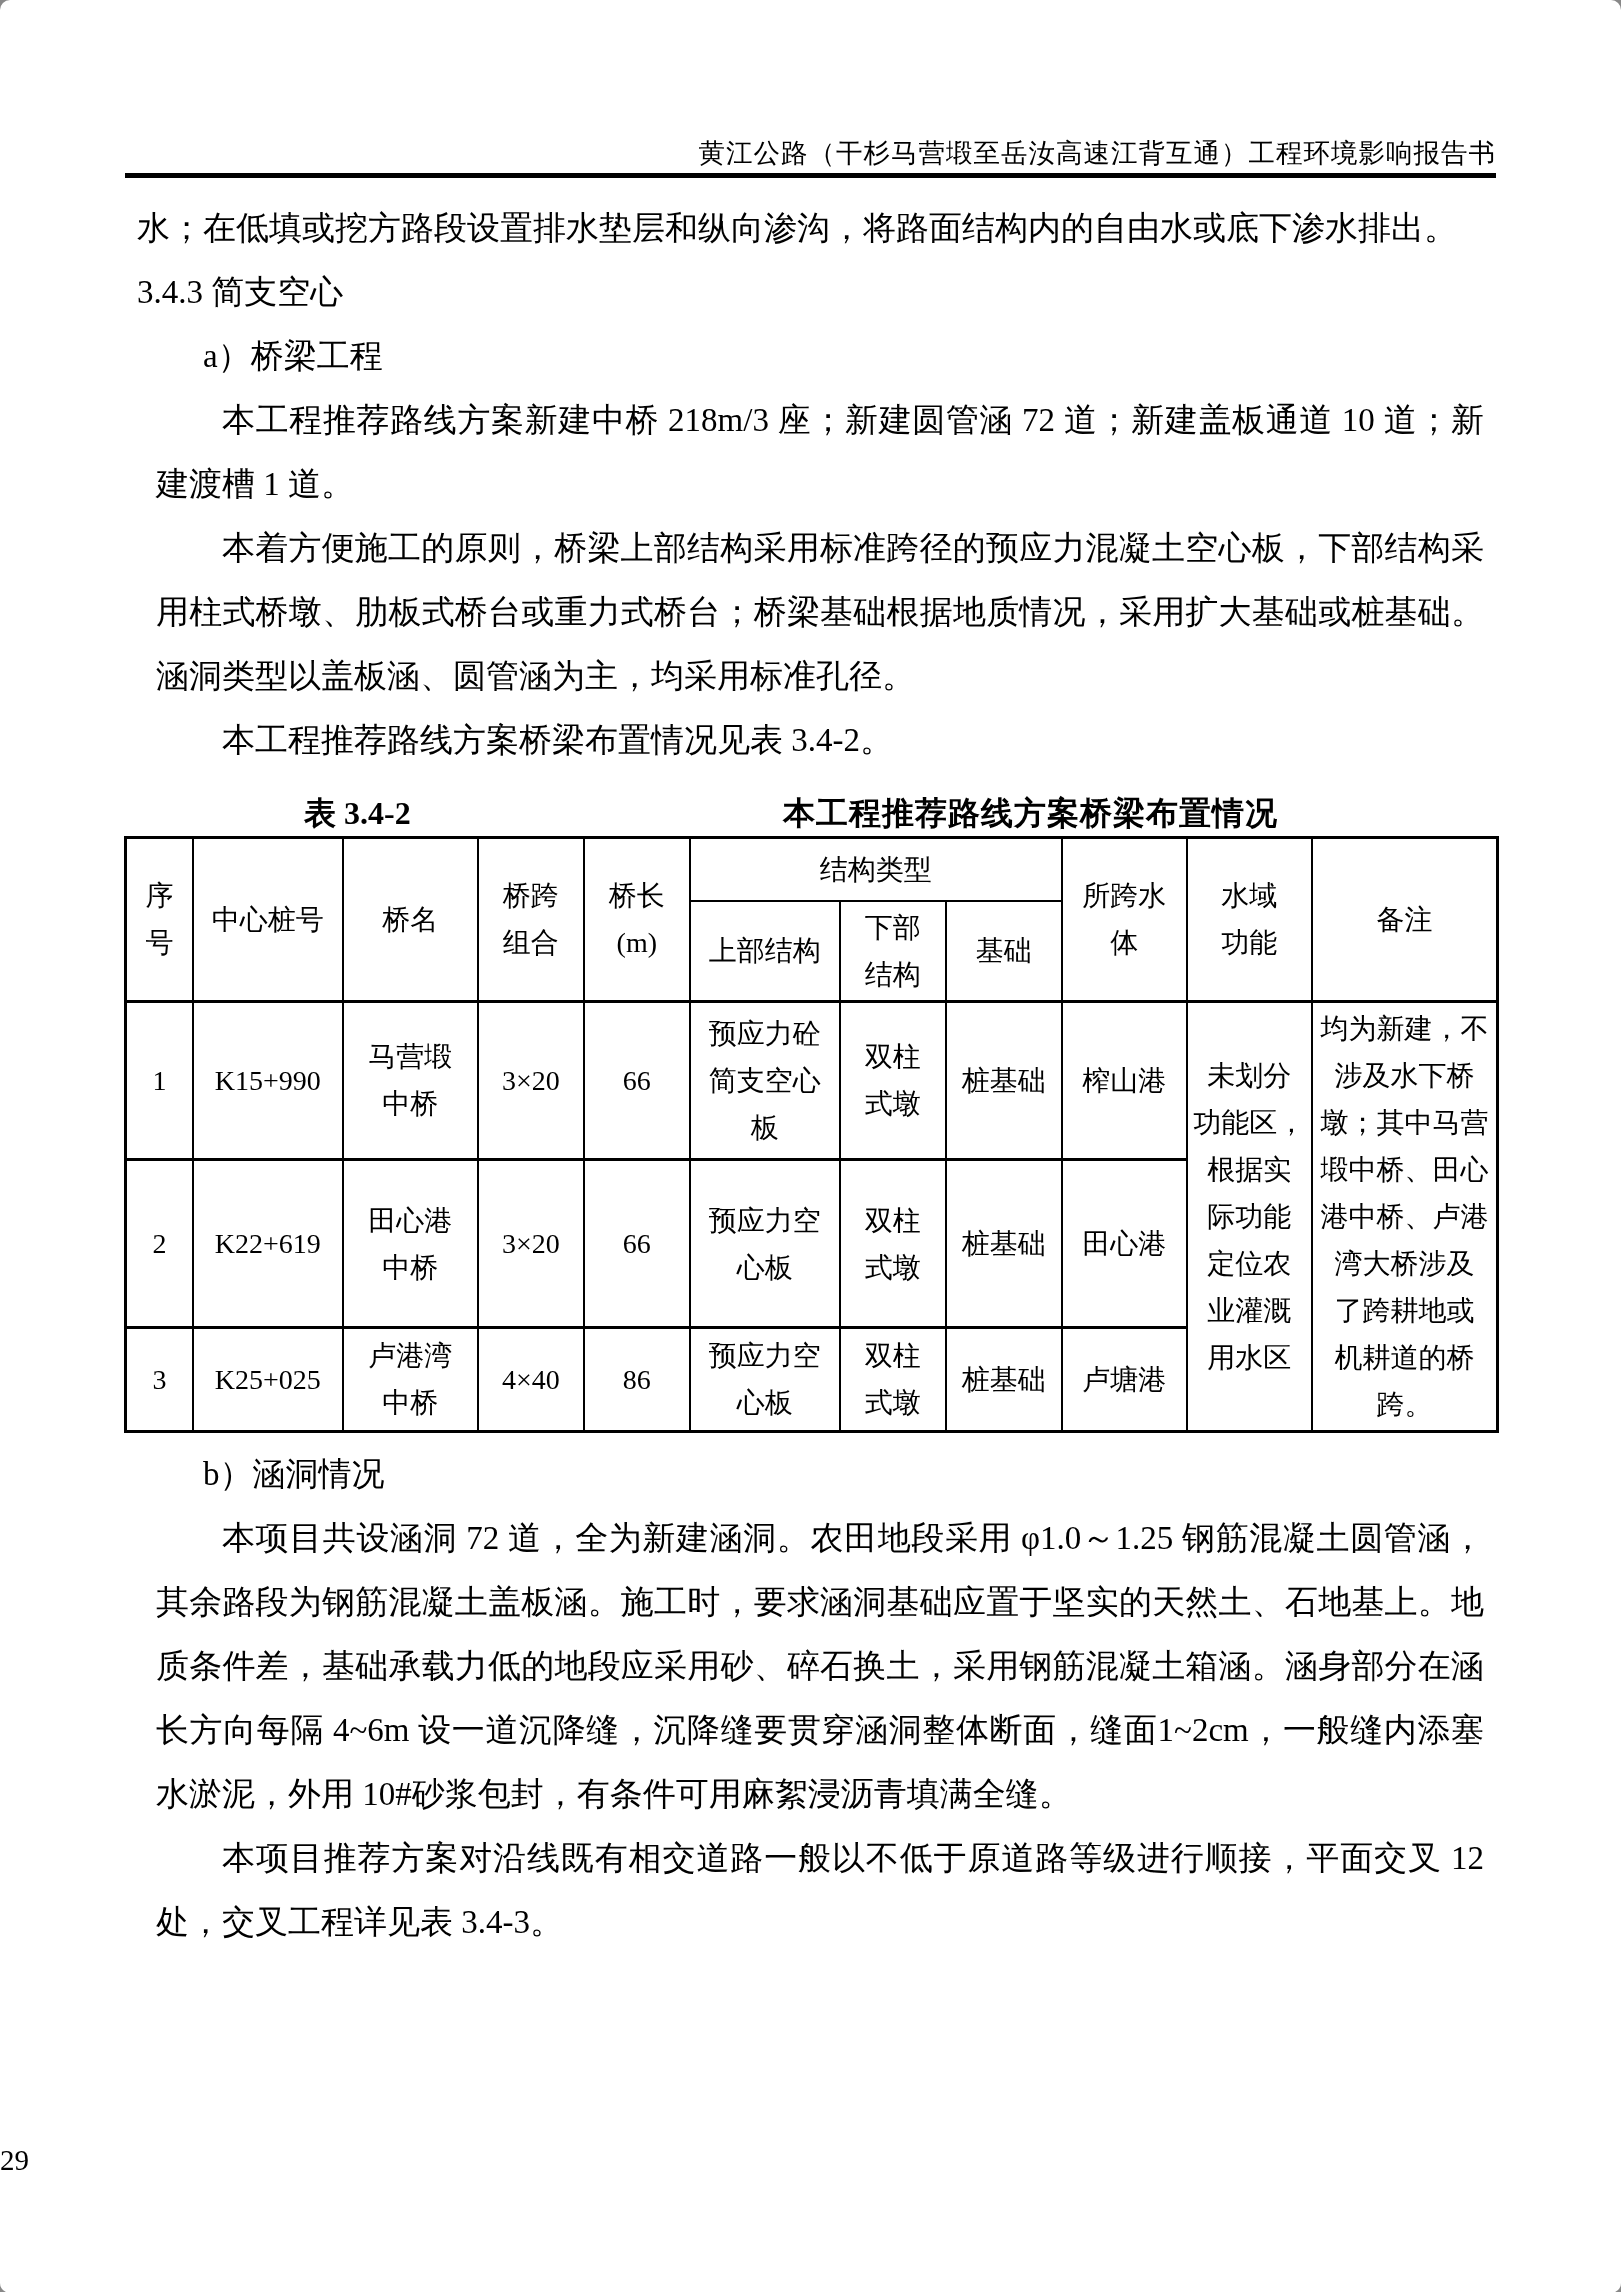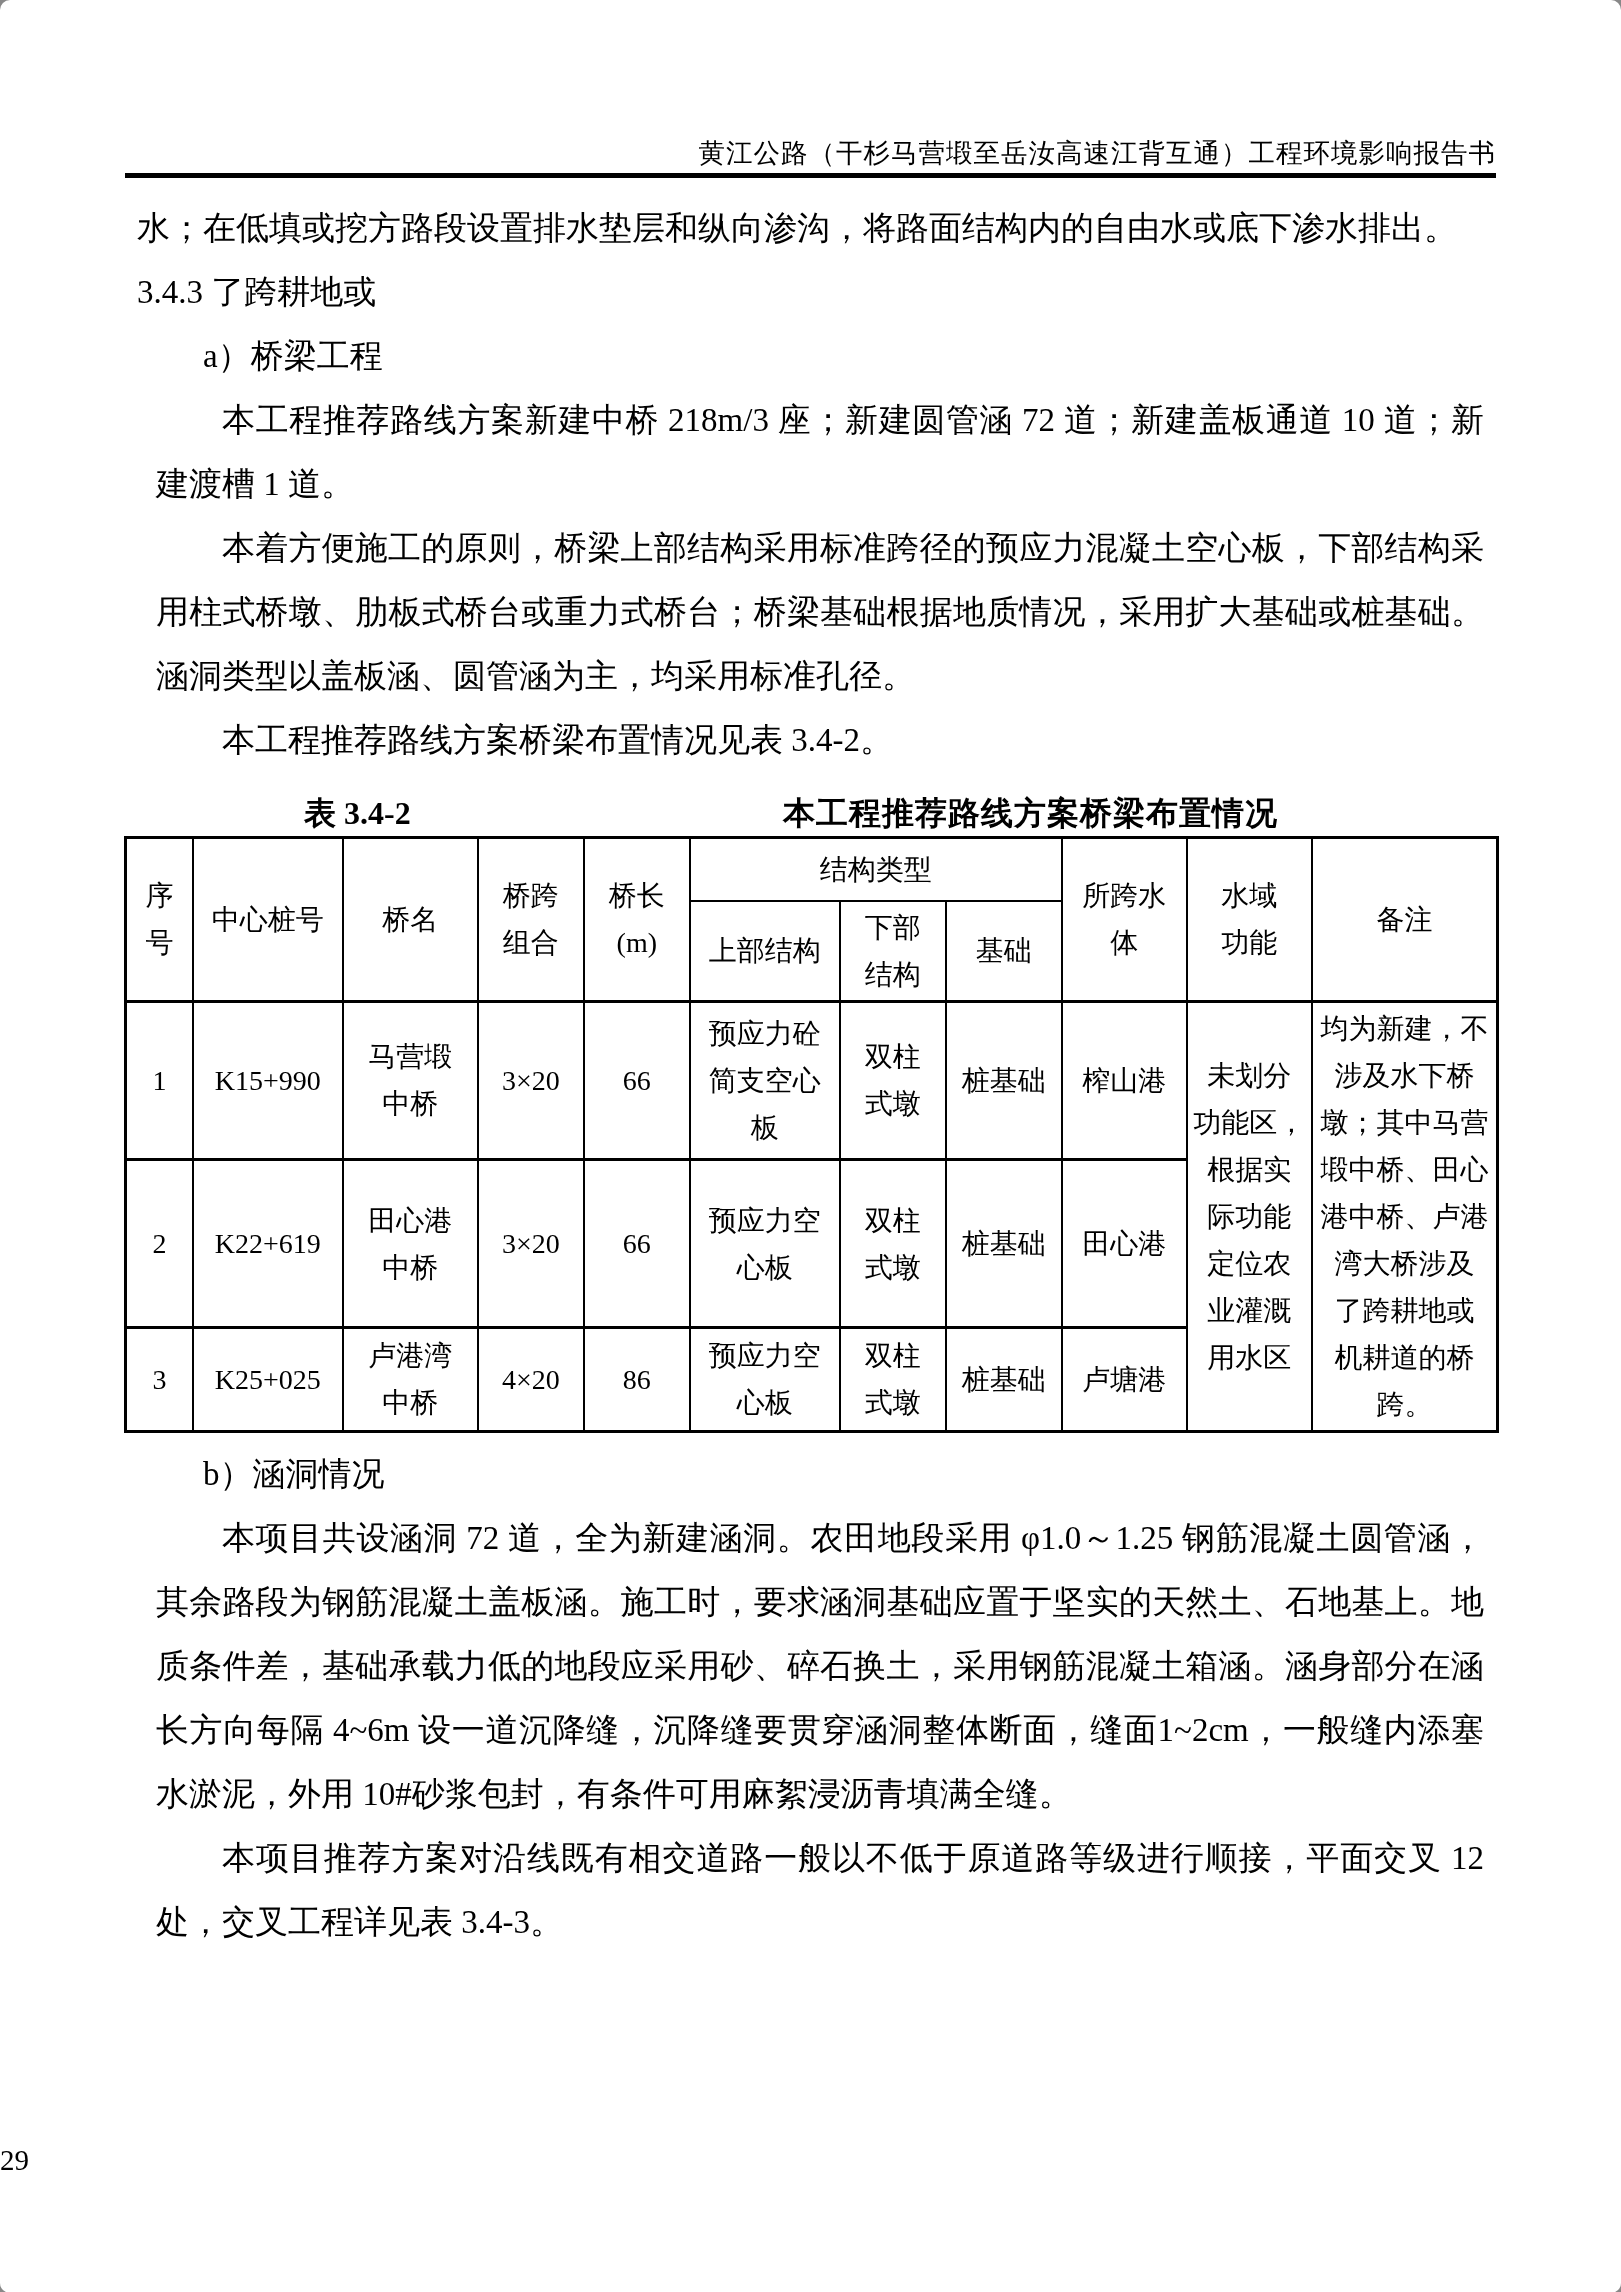--- a/index.html
+++ b/index.html
@@ -90,21 +90,21 @@
 
 <div class="page">
 
   <div class="runhead">黄江公路（干杉马营塅至岳汝高速江背互通）工程环境影响报告书</div>
   <div class="runhead-rule"></div>
 
   <div class="content">
 
     <p class="para">水；在低填或挖方路段设置排水垫层和纵向渗沟，将路面结构内的自由水或底下渗水排出。</p>
 
-    <p class="sechead">3.4.3 了跨耕地或</p>
+    <p class="sechead">3.4.3 简支空心</p>
 
     <p class="subhead">a）桥梁工程</p>
 
     <p class="para indent">本工程推荐路线方案新建中桥 218m/3 座；新建圆管涵 72 道；新建盖板通道 10 道；新建渡槽 1 道。</p>
 
     <p class="para indent">本着方便施工的原则，桥梁上部结构采用标准跨径的预应力混凝土空心板，下部结构采用柱式桥墩、肋板式桥台或重力式桥台；桥梁基础根据地质情况，采用扩大基础或桩基础。涵洞类型以盖板涵、圆管涵为主，均采用标准孔径。</p>
 
     <p class="para indent">本工程推荐路线方案桥梁布置情况见表 3.4-2。</p>
 
     <div class="tcaption">
@@ -193,21 +193,21 @@
           <td>双柱
 式墩</td>
           <td>桩基础</td>
           <td>田心港</td>
         </tr>
         <tr class="drow3">
           <td>3</td>
           <td>K25+025</td>
           <td>卢港湾
 中桥</td>
-          <td>4×20</td>
+          <td>4×40</td>
           <td>86</td>
           <td>预应力空
 心板</td>
           <td>双柱
 式墩</td>
           <td>桩基础</td>
           <td>卢塘港</td>
         </tr>
       </tbody>
     </table>

